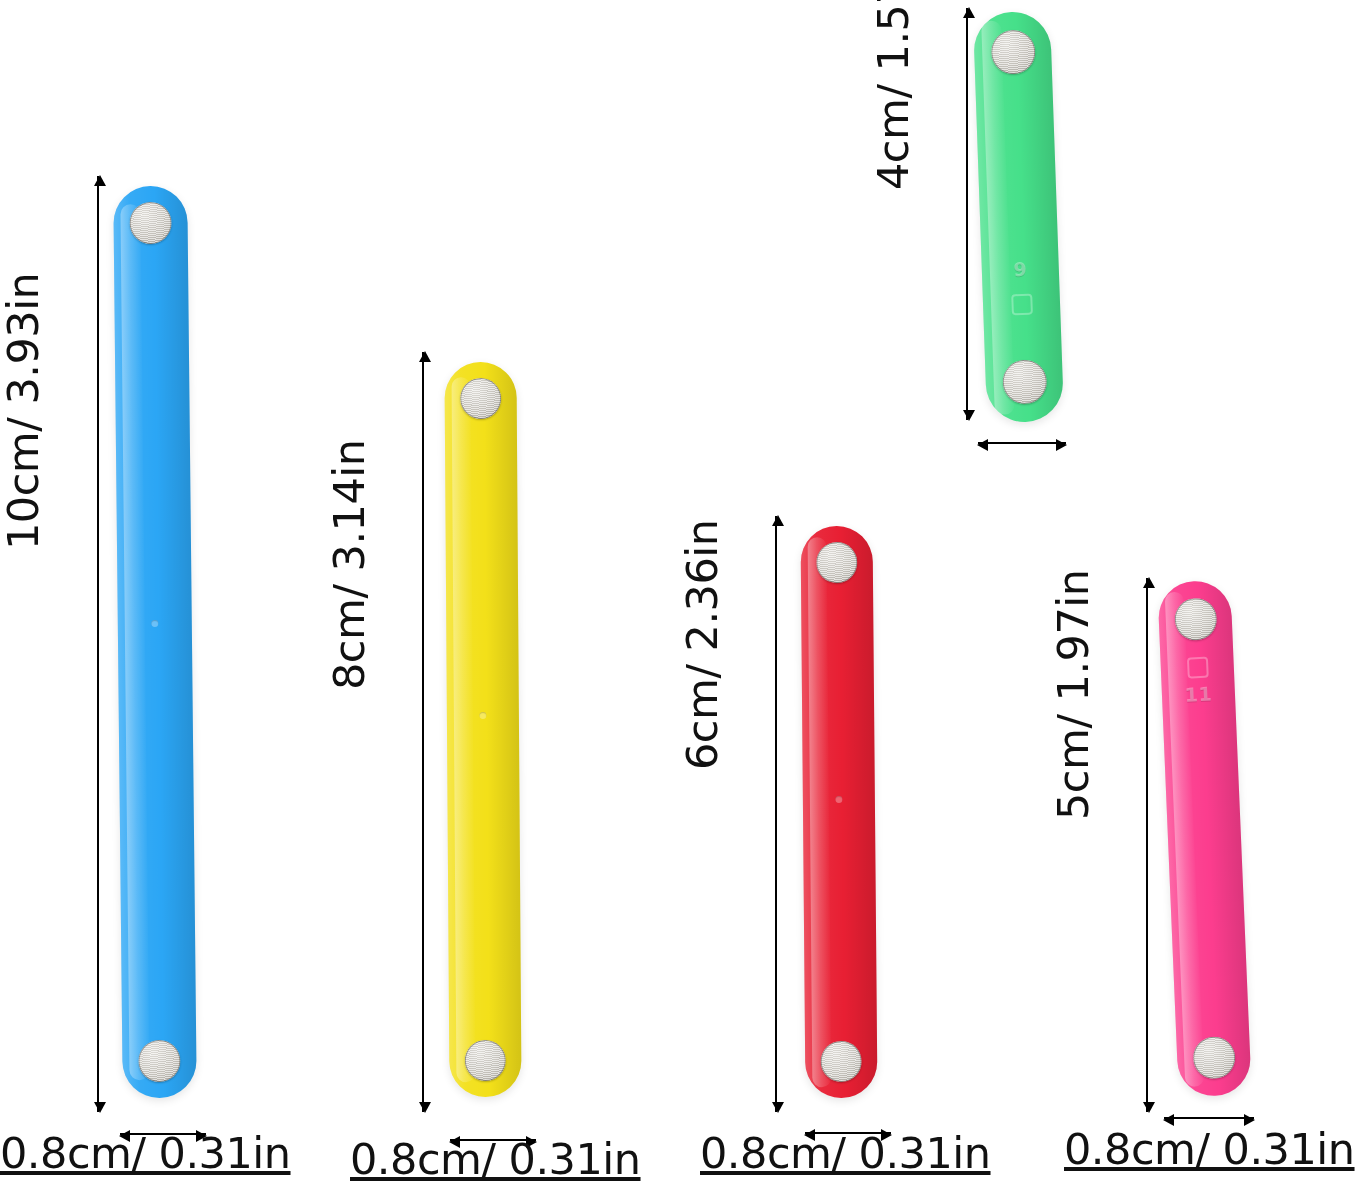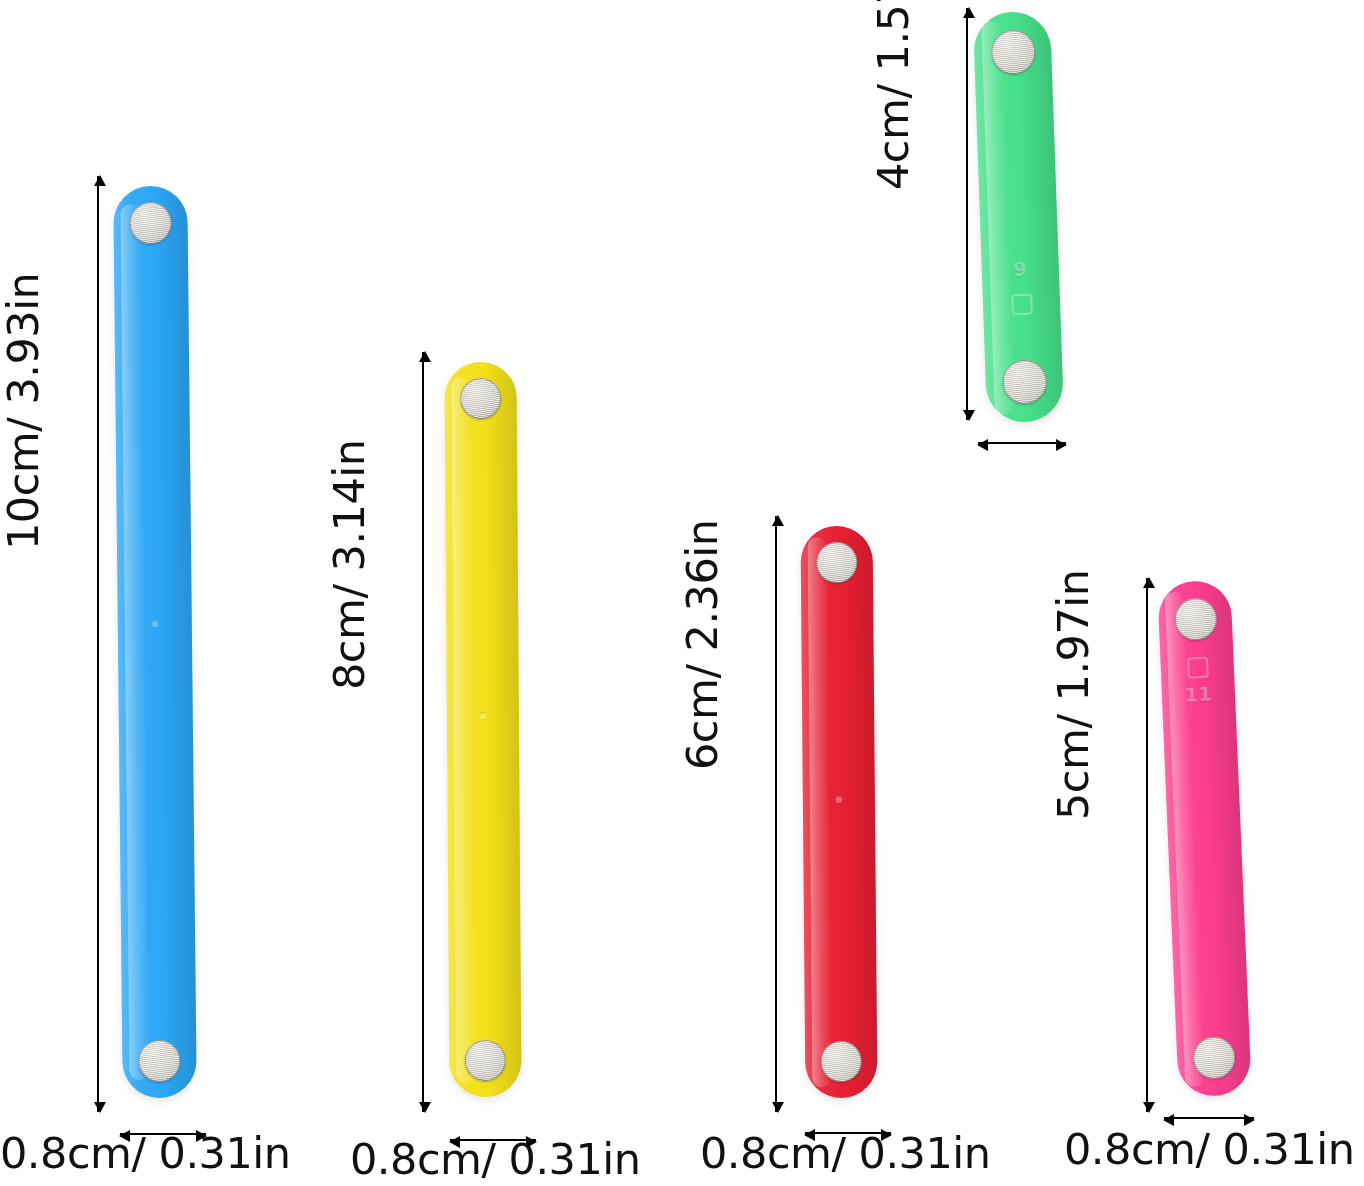--- a/index.html
+++ b/index.html
@@ -140,20 +140,21 @@
     transform: rotate(-90deg);
     letter-spacing: -0.5px;
   }
   .hlabel {
     position: absolute;
     color: #111;
     font-size: 43px;
     font-weight: 400;
     white-space: nowrap;
     letter-spacing: -0.5px;
+    text-decoration: underline;
   }
 </style>
 </head>
 <body>
 
 <div id="stage">
 
   <div class="bar" style="left:118px; top:186px; width:74px; height:912px; background:#2BA6F5; transform:rotate(-0.6deg);">
     <div class="edge"></div>
     <div class="gloss"></div>

